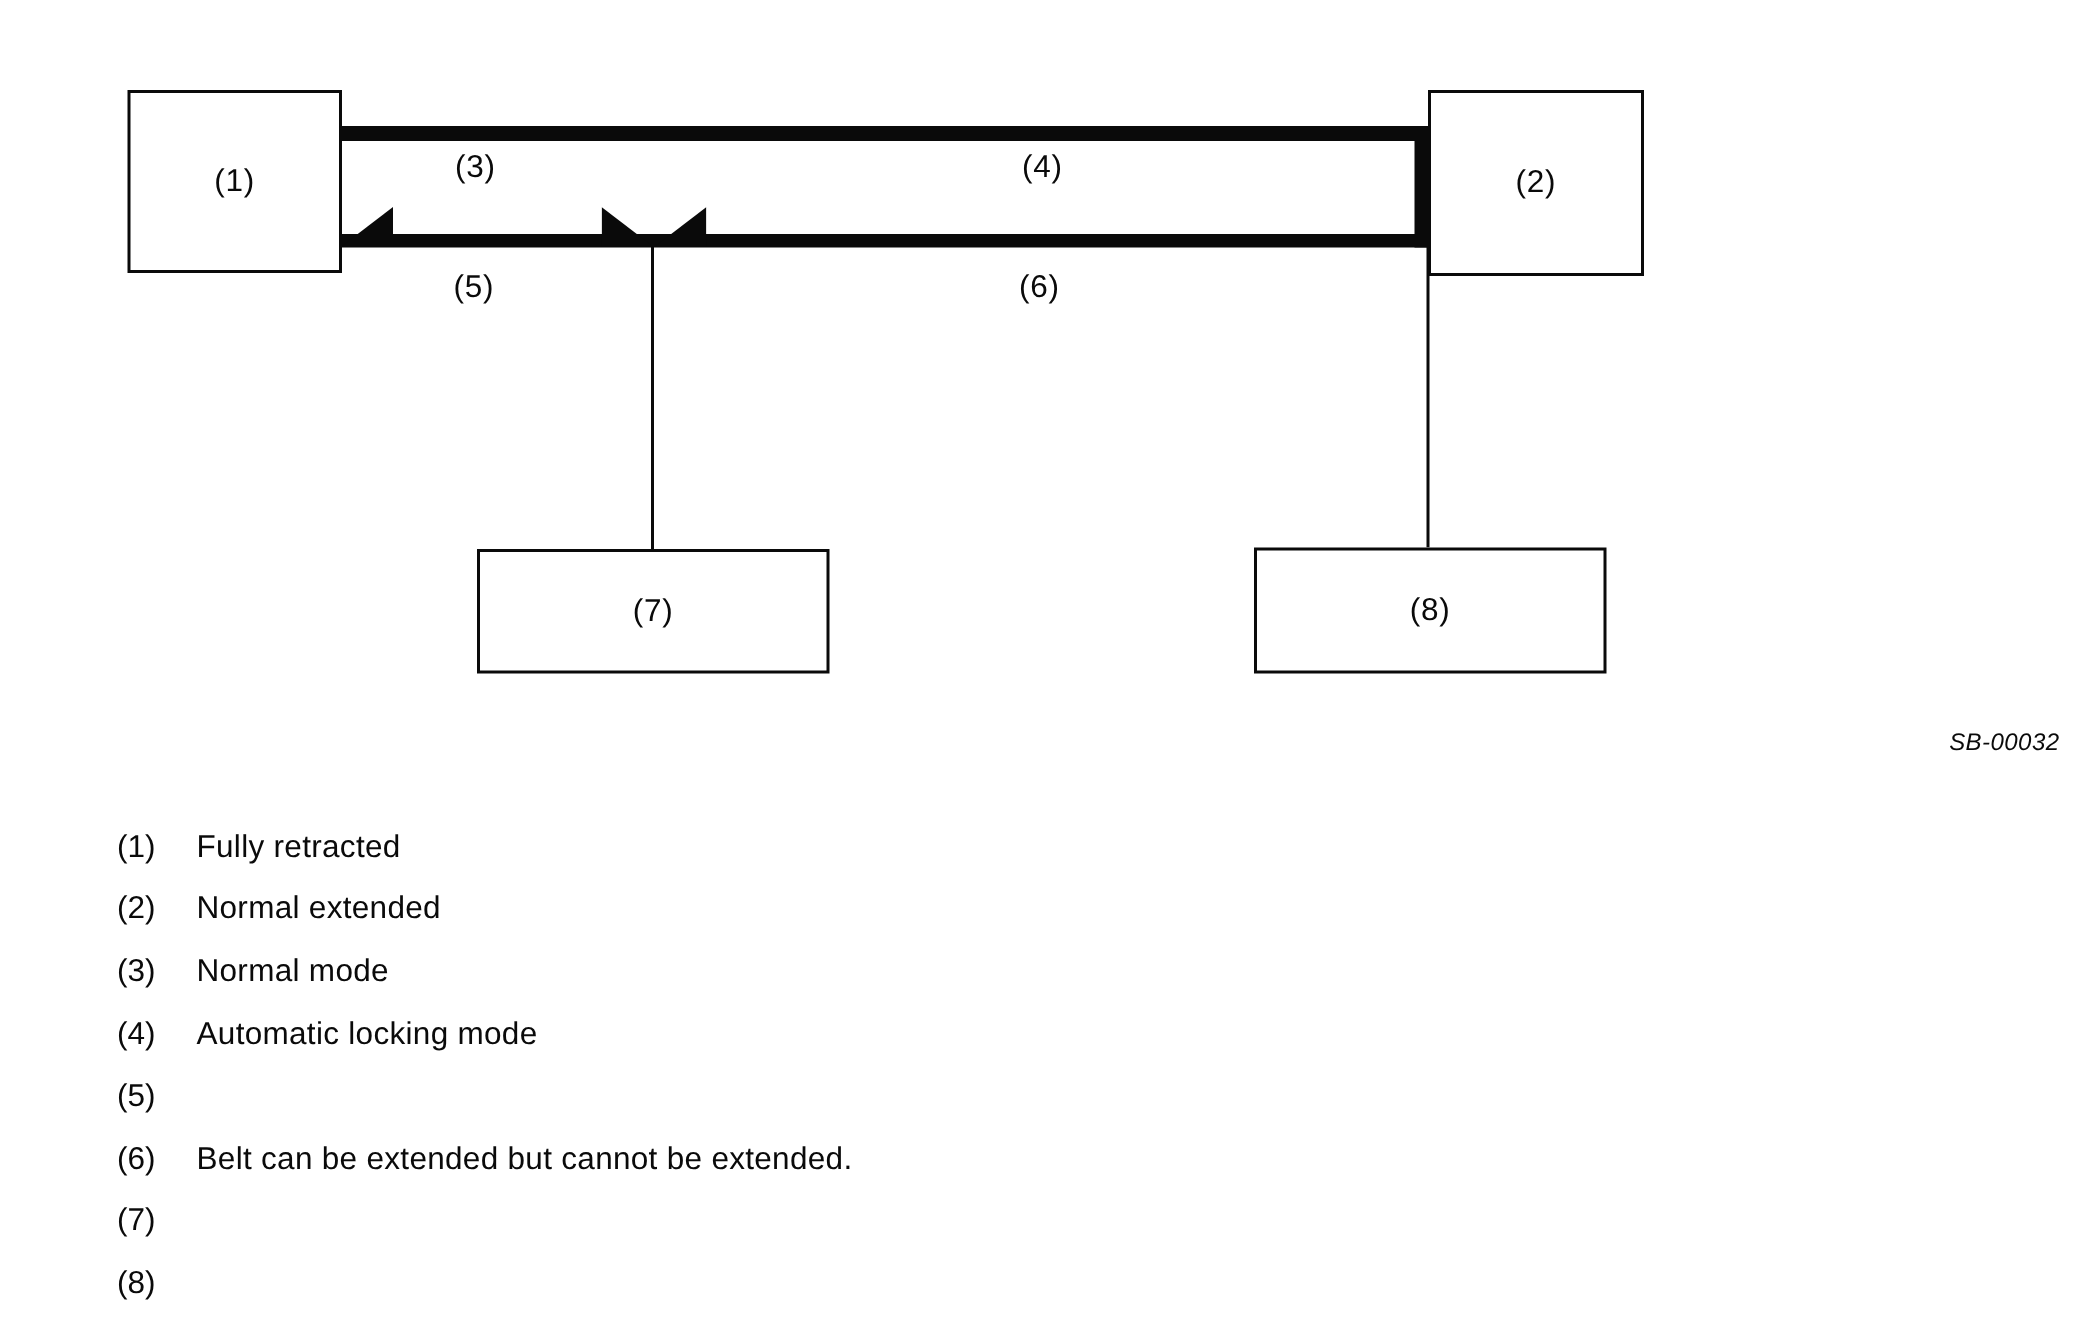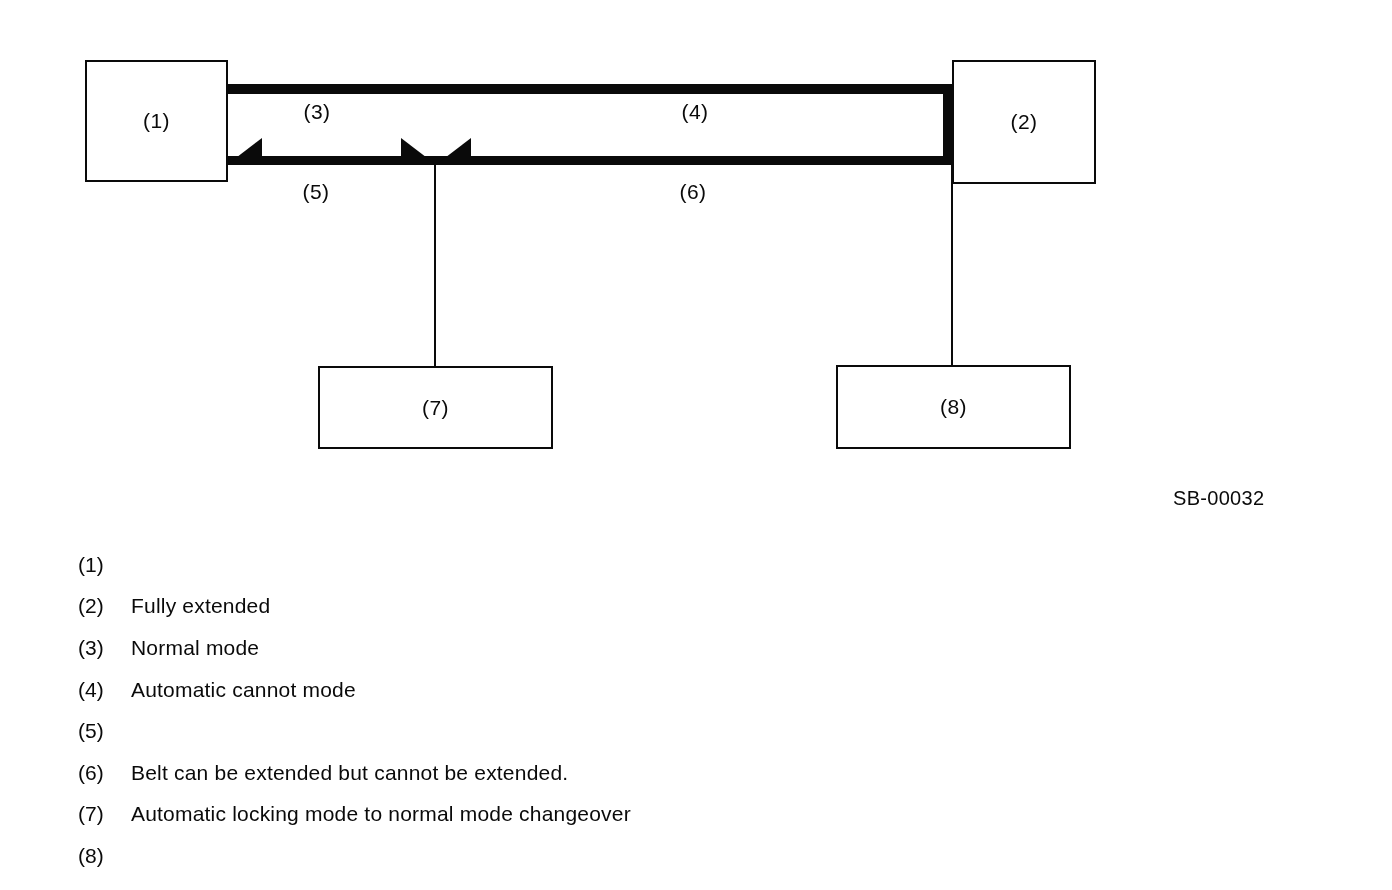--- a/index.html
+++ b/index.html
@@ -48,24 +48,25 @@
     font-size: 21px;
     font-weight: 500;
     letter-spacing: 0.5px;
   }
 
   .figure-code {
     position: absolute;
     left: 1173px;
     top: 487px;
     width: 200px;
-    text-align: left;
-    font-size: 20px;
+    text-align: right;
+    font-size: 16px;
     font-weight: 500;
     letter-spacing: 0.3px;
+    font-style: italic;
   }
 
   
   .legend {
     position: absolute;
     left: 78px;
     top: 544px;
     width: 760px;
   }
   .legend-row {
@@ -121,42 +122,42 @@
 
   <div class="node-box" style="left:836px; top:365px; width:235px; height:84px;">
     <span>(8)</span>
   </div>
 
   <div class="figure-code">SB-00032</div>
 
   <div class="legend">
     <div class="legend-row">
       <span class="legend-num">(1)</span>
+      <span class="legend-text">Fully retracted</span>
     </div>
     <div class="legend-row">
       <span class="legend-num">(2)</span>
-      <span class="legend-text">Fully extended</span>
+      <span class="legend-text">Normal extended</span>
     </div>
     <div class="legend-row">
       <span class="legend-num">(3)</span>
       <span class="legend-text">Normal mode</span>
     </div>
     <div class="legend-row">
       <span class="legend-num">(4)</span>
-      <span class="legend-text">Automatic cannot mode</span>
+      <span class="legend-text">Automatic locking mode</span>
     </div>
     <div class="legend-row">
       <span class="legend-num">(5)</span>
     </div>
     <div class="legend-row">
       <span class="legend-num">(6)</span>
       <span class="legend-text">Belt can be extended but cannot be extended.</span>
     </div>
     <div class="legend-row">
       <span class="legend-num">(7)</span>
-      <span class="legend-text">Automatic locking mode to normal mode changeover</span>
     </div>
     <div class="legend-row">
       <span class="legend-num">(8)</span>
     </div>
   </div>
 
 </div>
 
 </body></html>

